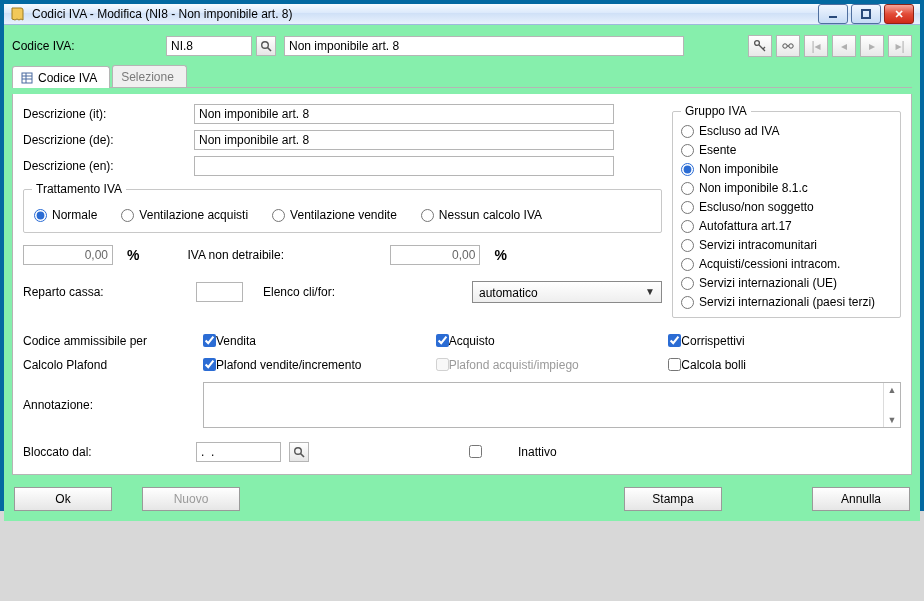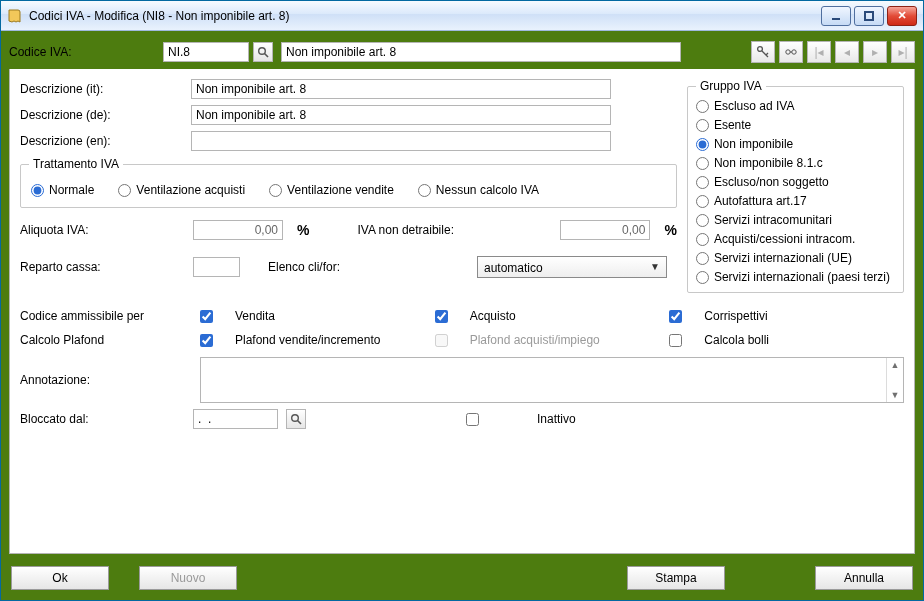--- a/index.html
+++ b/index.html
@@ -1,22 +1,22 @@
 <!DOCTYPE html>
 <html><head>
 <meta charset="utf-8">
 <style>
 * { box-sizing: border-box; margin: 0; padding: 0; font-family: "Segoe UI", Tahoma, sans-serif; font-size: 12px; }
 body { background: #d8d8d8; width: 924px; height: 601px; overflow: hidden; }
 
 
 .window {
-  width: 924px; height: 601px;
+  width: 924px; height: 511px;
   background: #fff;
-  border: 1px solid #0369a1;
+  border: 4px solid #0369a1;
   display: flex; flex-direction: column;
 }
 .titlebar {
   height: 30px;
   background: linear-gradient(#f7fbff, #dbe9fb 45%, #cfe0f7 46%, #e9f2fd);
   border-bottom: 1px solid #9fb9dd;
   display: flex; align-items: center; padding: 0 6px; gap: 6px;
 }
 .titlebar .title { flex: 1; color: #000; }
 .titlebar .sys-buttons { display:flex; gap:3px; }
@@ -24,21 +24,21 @@
   width: 30px; height: 20px; border: 1px solid #4f6f9f; border-radius: 3px;
   background: linear-gradient(#f0f6ff,#c6dbf5);
   display:flex; align-items:center; justify-content:center; font-size:11px;
 }
 .sys-btn.close { background: linear-gradient(#f6a79b,#e24b37,#cf2a17); border-color:#8e2215; color:#fff; font-weight:bold; }
 .book-icon { width:16px; height:16px; display:inline-block; }
 .book-icon svg { width:16px; height:16px; }
 
 
 .client {
-  flex:1; background:#4d7c0f; padding:10px 8px 8px 8px;
+  flex:1; background:#86efac; padding:10px 8px 8px 8px;
   display:flex; flex-direction:column; gap:6px;
 }
 
 .row { display:flex; align-items:center; gap:8px; }
 .lbl { color:#000; }
 
 input[type=text].flat {
   height:20px; border:1px solid #b5b5b5; background:#fff; padding:0 4px;
 }
 .small-input { width:47px; text-align:center; }
@@ -87,29 +87,29 @@
 }
 fieldset.group legend { padding:0 4px; color:#000; }
 
 .desc-grid .row { gap:6px; }
 .desc-grid .lbl { width:165px; }
 .desc-grid input { flex:1; max-width:420px; }
 
 .tratt-opts { display:flex; gap:24px; padding:6px 2px 2px 2px; align-items:center; }
 .radio { display:inline-flex; align-items:center; gap:5px; }
 .radio input { accent-color:#2b6cd4; }
-.check { display:inline-flex; align-items:flex-end; gap:22px; }
+.check { display:inline-flex; align-items:flex-start; gap:0; }
 .check input { accent-color:#2b6cd4; }
 
 .aliquota-row .lbl { width:165px; }
 .aliquota-row input { width:90px; text-align:right; padding-right:6px; color:#666; }
 .pc { font-weight:bold; font-size:14px; margin-left:6px; }
 
 .reparto-row .lbl { width:165px; }
-.reparto-row .elenco-lbl { margin-left:20px; }
+.reparto-row .elenco-lbl { margin-left:12px; }
 .select {
   width:190px; height:22px; border:1px solid #8a8a8a; background:linear-gradient(#fff,#eee);
   display:inline-flex; align-items:flex-start; padding:4px 6px; justify-content:space-between;
 }
 .select .caret { font-size:10px; color:#333; }
 
 
 .grp-list { display:flex; flex-direction:column; gap:5px; }
 
 
@@ -190,20 +190,34 @@
               <line x1="6" y1="7" x2="8" y2="7" stroke="#555"></line>
             </svg>
           </div>
         <div class="tbtn disabled">|◂</div>
         <div class="tbtn disabled">◂</div>
         <div class="tbtn disabled">▸</div>
         <div class="tbtn disabled">▸|</div>
       </div>
     </div>
 
+    <div class="tabs">
+      <div class="tab active">
+        <svg class="tab-icon" viewBox="0 0 12 12">
+            <rect x="1" y="1" width="10" height="10" fill="none" stroke="#4a6aa0"></rect>
+            <line x1="1" y1="4" x2="11" y2="4" stroke="#4a6aa0"></line>
+            <line x1="1" y1="7" x2="11" y2="7" stroke="#4a6aa0"></line>
+            <line x1="5" y1="1" x2="5" y2="11" stroke="#4a6aa0"></line>
+          </svg>
+        <span>Codice IVA</span>
+      </div>
+      <div class="tab">
+        <span>Selezione</span>
+      </div>
+    </div>
 
     <div class="tab-body">
 
       <div class="upper">
         <div class="left">
 
           <div class="desc-grid">
             <div class="row">
               <span class="lbl">Descrizione (it):</span>
               <input type="text" class="flat" value="Non imponibile art. 8" style="">
@@ -234,21 +248,20 @@
                   <span>Ventilazione vendite</span>
                 </label>
               <label class="radio">
                   <input type="radio" name="tratt" style="">
                   <span>Nessun calcolo IVA</span>
                 </label>
             </div>
           </fieldset>
 
           <div class="row aliquota-row" style="margin-top:6px">
-            <span class="lbl">Aliquota IVA:</span>
             <input type="text" class="flat" value="0,00" style="">
             <span class="pc">%</span>
             <span class="lbl" style="margin-left:40px">IVA non detraibile:</span>
             <input type="text" class="flat" style="margin-left: 30px;" value="0,00">
             <span class="pc">%</span>
           </div>
 
           <div class="row reparto-row" style="margin-top:10px">
             <span class="lbl">Reparto cassa:</span>
             <input type="text" class="flat small-input" value="" style="">
@@ -340,21 +353,21 @@
 
         <span class="row-label">Annotazione:</span>
         <div class="annot-area" style="grid-column:2 / span 3">
           <div class="scroll">
               <span>▲</span>
               <span>▼</span>
             </div>
         </div>
       </div>
 
-      <div class="row bloccato-row" style="">
+      <div class="row bloccato-row" style="margin-top:8px">
         <span class="lbl">Bloccato dal:</span>
         <input type="text" class="flat" value=".  ." style="">
         <span class="search-btn">
           <svg width="12" height="12" viewBox="0 0 12 12">
               <circle cx="5" cy="5" r="3.3" fill="none" stroke="#555" stroke-width="1.4"></circle>
               <line x1="7.5" y1="7.5" x2="11" y2="11" stroke="#555" stroke-width="1.6"></line>
             </svg>
         </span>
         <label class="check" style="margin-left:116px">
             <input type="checkbox" style="">

